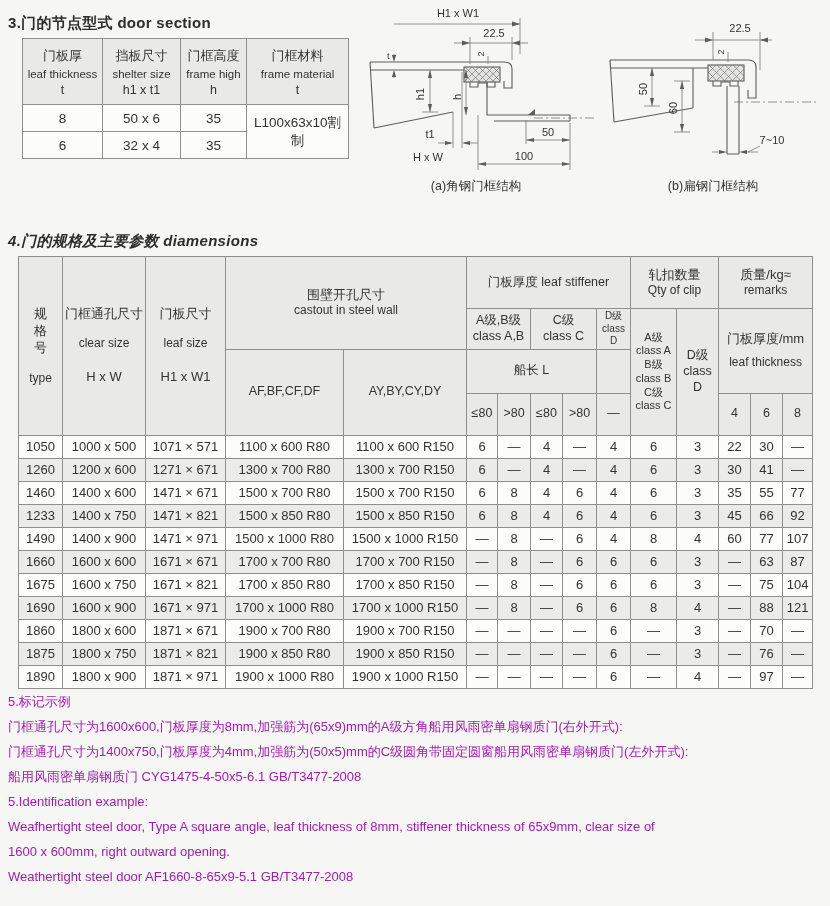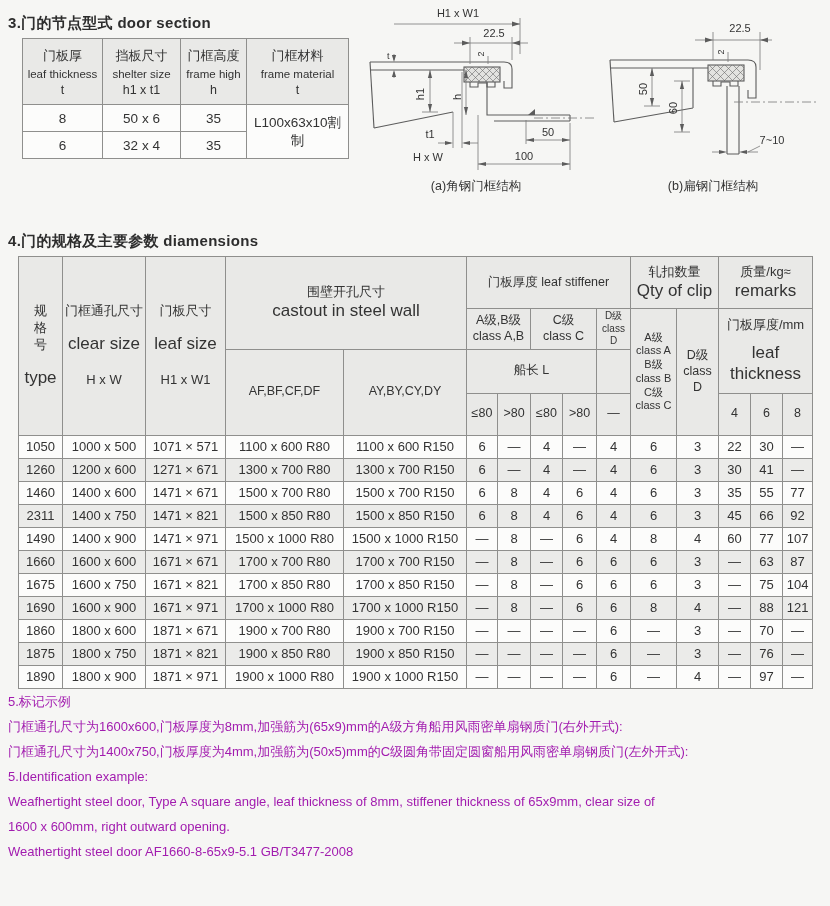--- a/index.html
+++ b/index.html
@@ -1,20 +1,20 @@
 <!DOCTYPE html>
 <html><head>
 <meta charset="utf-8">
 <style>
   html,body { margin:0; padding:0; background:#e8e8e6; }
   .page { position:relative; width:830px; height:906px; background:#f6f6f4;
           font-family:"Liberation Sans", sans-serif; color:#333; overflow:hidden; margin:0 auto; }
   .sec-title { position:absolute; font-size:15px; font-weight:bold; color:#2d2d2d; letter-spacing:.3px; }
   #sec3-title { left:8px; top:14px; }
-  #sec4-title { left:8px; top:232px; }
+  #sec4-title { left:8px; top:232px;font-style:italic; }
 
   table { border-collapse:collapse; table-layout:fixed; }
   th,td { border:1px solid #8f8f8d; text-align:center; vertical-align:middle;
           font-weight:normal; padding:1px 2px; overflow:hidden; color:#333; }
 
   
   #sec3-table { position:absolute; left:22px; top:38px; width:326px; background:#15803d; }
   #sec3-table thead tr { height:66px; }
   #sec3-table thead th { background:#e9e9e7; }
   #sec3-table tbody tr { height:27px; }
@@ -33,21 +33,21 @@
   #sec4-table thead th { background:#e9e9e7; font-size:12.5px; line-height:1.25; }
   #sec4-table tr.r1 { height:52px; }
   #sec4-table tr.r2 { height:34px; }
   #sec4-table tr.r3 { height:44px; }
   #sec4-table tr.r4 { height:42px; }
   #sec4-table tbody tr { height:23px; }
   #sec4-table tbody td { font-size:13px; background:#fcfcfb; }
   #sec4-table tbody tr:nth-child(even) td { background:#ebebe9; }
   .pre { white-space:pre-line; }
   .cnv { white-space:pre-line; font-size:13px; line-height:1.3; }
-  .hd-en { font-size:17px; }
+  .hd-en { font-size:12px; }
   .hd-cn { font-size:13px; }
   .mt8  { margin-top:8px; }
   .mt14 { margin-top:14px; }
   .mt18 { margin-top:18px; }
   .sm   { font-size:11px !important; line-height:1.25;margin-left:44px; }
   .xs   { font-size:10px !important; line-height:1.2; }
 
   
   #sec5 { position:absolute; left:8px; top:694px; width:816px; }
   #sec5 p { margin:0 0 9px 0; font-size:13px; line-height:16px; color:#a21caf; }
@@ -342,21 +342,21 @@
           <td>4</td>
           <td>6</td>
           <td>4</td>
           <td>6</td>
           <td>3</td>
           <td>35</td>
           <td>55</td>
           <td>77</td>
         </tr>
         <tr>
-          <td>2311</td>
+          <td>1233</td>
           <td>1400 x 750</td>
           <td>1471 × 821</td>
           <td>1500 x 850 R80</td>
           <td>1500 x 850 R150</td>
           <td>6</td>
           <td>8</td>
           <td>4</td>
           <td>6</td>
           <td>4</td>
           <td>6</td>
@@ -484,19 +484,20 @@
           <td>97</td>
           <td>—</td>
         </tr>
       </tbody>
   </table>
 
   <div id="sec5">
     <p>5.标记示例</p>
     <p>门框通孔尺寸为1600x600,门板厚度为8mm,加强筋为(65x9)mm的A级方角船用风雨密单扇钢质门(右外开式):</p>
     <p>门框通孔尺寸为1400x750,门板厚度为4mm,加强筋为(50x5)mm的C级圆角带固定圆窗船用风雨密单扇钢质门(左外开式):</p>
+    <p>船用风雨密单扇钢质门 CYG1475-4-50x5-6.1 GB/T3477-2008</p>
     <p>5.Identification example:</p>
     <p>Weafhertight steel door, Type A square angle, leaf thickness of 8mm, stiffener thickness of 65x9mm, clear size of</p>
     <p>1600 x 600mm, right outward opening.</p>
     <p>Weathertight steel door AF1660-8-65x9-5.1 GB/T3477-2008</p>
   </div>
 
 </div>
 
 </body></html>

